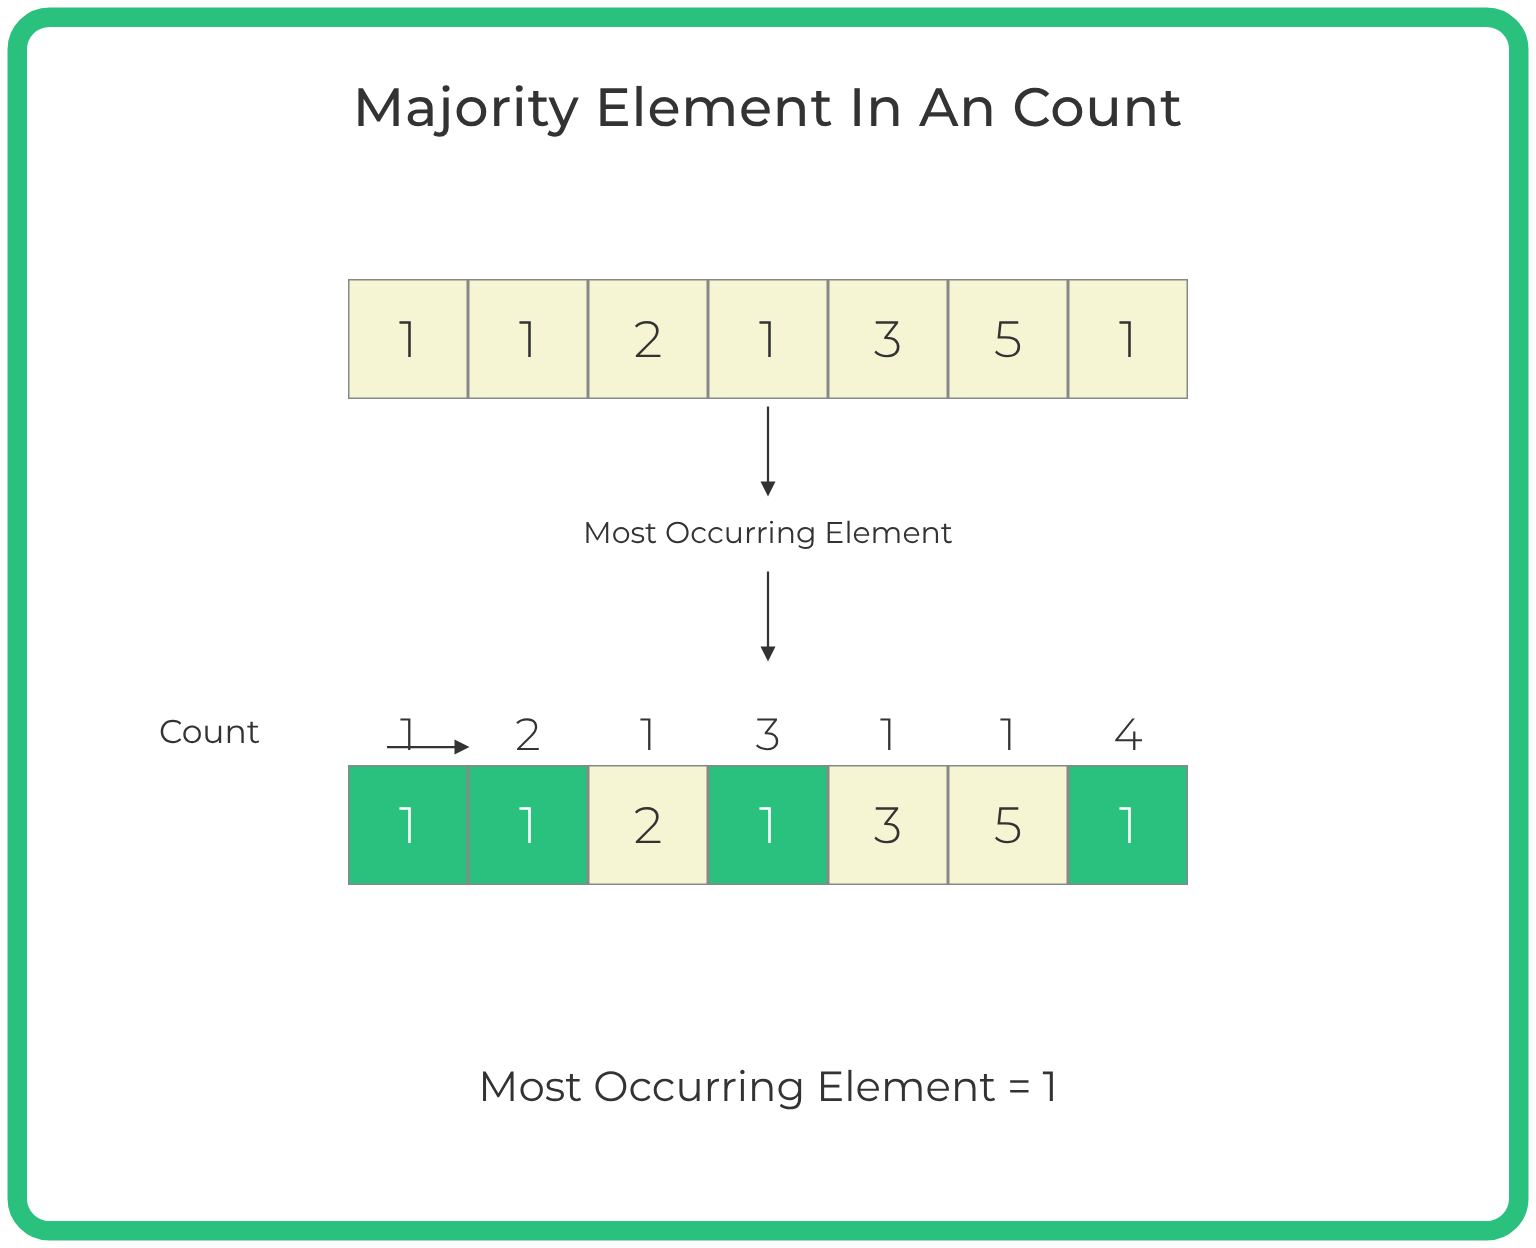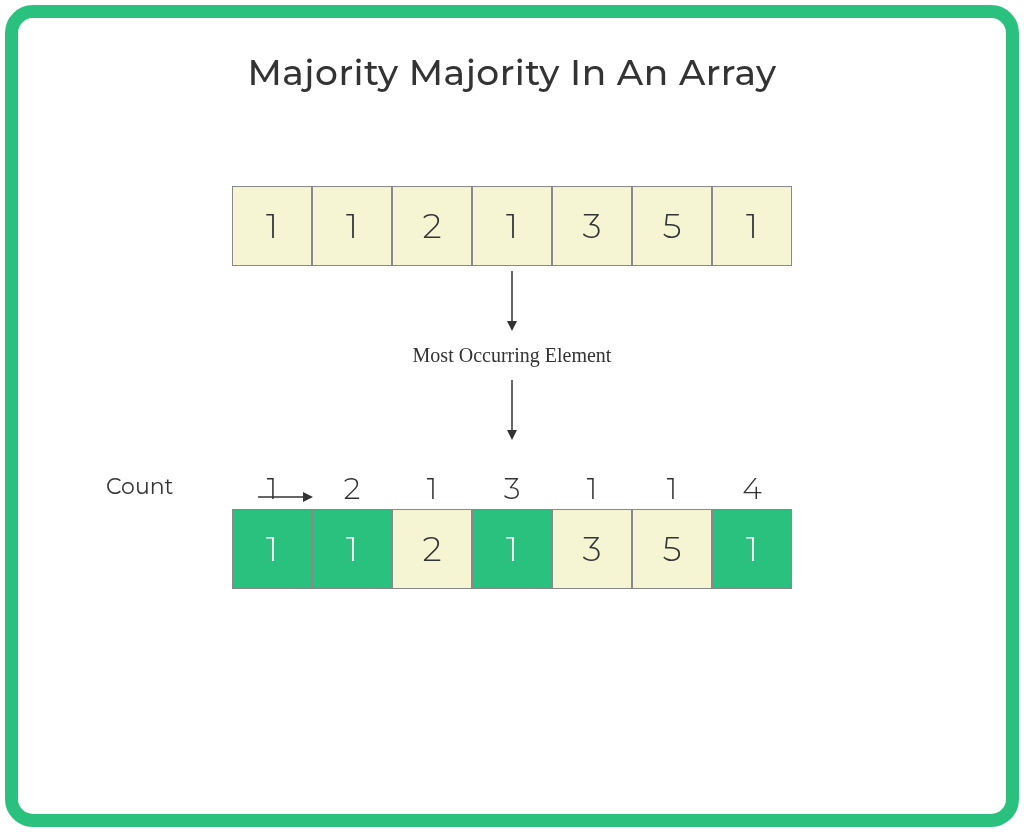--- a/index.html
+++ b/index.html
@@ -42,21 +42,20 @@
     justify-content: center;
     font-size: 34px;
     color: #333;
     font-weight: 300;
   }
   .cream { background: #f5f5d3; }
   .green { background: #2ac17e; color: #fff; }
   .arrow-block {
     text-align: center;
     position: relative;
-    font-family: Liberation Serif, serif;
   }
   .arrow-svg { display: block; margin: 0 auto; }
   .arrow-label {
     font-size: 20px;
     color: #333;
     margin: 8px 0;
   }
   .count-section {
     position: relative;
     margin-top: 22px;
@@ -94,21 +93,21 @@
     color: #333;
     margin-top: 118px;
     font-weight: 400;
   }
 </style>
 </head>
 <body>
 
 <div class="frame">
 
-  <h1 class="title">Majority Majority In An Array</h1>
+  <h1 class="title">Majority Element In An Count</h1>
 
   <div class="array-container" id="top-array">
       <div class="cell cream">1</div>
       <div class="cell cream">1</div>
       <div class="cell cream">2</div>
       <div class="cell cream">1</div>
       <div class="cell cream">3</div>
       <div class="cell cream">5</div>
       <div class="cell cream">1</div>
     </div>
@@ -148,14 +147,15 @@
           <div class="cell green">1</div>
           <div class="cell cream">2</div>
           <div class="cell green">1</div>
           <div class="cell cream">3</div>
           <div class="cell cream">5</div>
           <div class="cell green">1</div>
         </div>
     </div>
   </div>
 
+  <div class="result">Most Occurring Element = 1</div>
 
 </div>
 
 </body></html>

